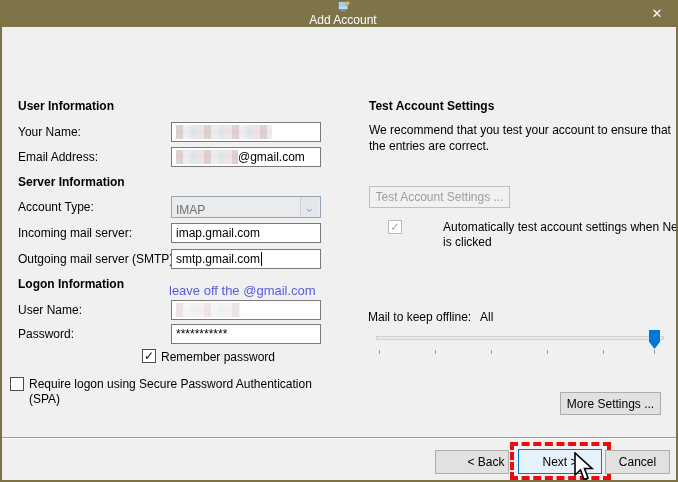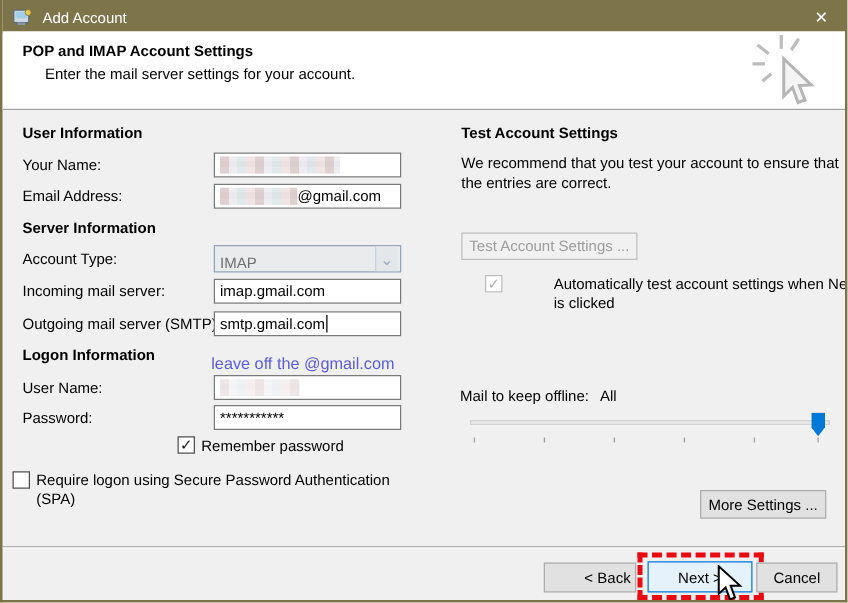--- a/index.html
+++ b/index.html
@@ -1,19 +1,19 @@
 <!DOCTYPE html>
 <html><head>
 <meta charset="utf-8">
 <style>
   html,body{margin:0;padding:0;background:#c9c9c9;font-family:"Liberation Sans",sans-serif;}
   .window{position:relative;width:678px;height:482px;background:#f0f0f0;box-sizing:border-box;
           border-left:2px solid #7d7345;border-right:2px solid #7d7345;border-bottom:2px solid #7d7345;overflow:hidden;}
   
-  .titlebar{position:absolute;left:-2px;top:0;width:678px;height:27px;background:#7e744a;display:flex;align-items:center;}
+  .titlebar{position:absolute;left:-2px;top:0;width:678px;height:27px;background:#7e744a;display:flex;align-items:center;flex-direction:column;}
   .titlebar .app-ic{margin-left:10px;width:16px;height:16px;}
   .titlebar .t{color:#fff;font-size:12px;margin-left:8px;}
   .close-btn{position:absolute;right:0;top:0;width:42px;height:27px;color:#fff;font-size:13px;
              display:flex;align-items:center;justify-content:center;cursor:default;}
   
   .header{position:absolute;left:0;top:25px;width:674px;height:62px;background:#fff;border-bottom:1px solid #a3a3a3;}
   .h-title{position:absolute;left:16px;top:9px;font-size:12px;font-weight:bold;color:#000;}
   .h-sub{position:absolute;left:34px;top:27px;font-size:12px;color:#000;}
   .click-graphic{position:absolute;right:14px;top:2px;}
   
@@ -63,34 +63,20 @@
     <svg class="app-ic" viewBox="0 0 16 16">
       <rect x="1" y="2" width="12" height="10" rx="1" fill="#cfd8e2" stroke="#5b6b7d"></rect>
       <rect x="2.5" y="3.5" width="9" height="5" fill="#9fd0e8"></rect>
       <rect x="4" y="12" width="6" height="2" fill="#8496a8"></rect>
       <circle cx="12.5" cy="4" r="2.4" fill="#e6c75a" stroke="#8a6d1f" stroke-width="0.6"></circle>
     </svg>
     <span class="t">Add Account</span>
     <span class="close-btn">✕</span>
   </div>
 
-  <div class="header">
-    <div class="h-title">POP and IMAP Account Settings</div>
-    <div class="h-sub">Enter the mail server settings for your account.</div>
-    <svg class="click-graphic" width="62" height="60" viewBox="0 0 62 60">
-      <g stroke="#bdbdbd" stroke-width="2.6" stroke-linecap="butt">
-        <line x1="25" y1="12" x2="25" y2="1"></line>
-        <line x1="15" y1="16" x2="6" y2="9"></line>
-        <line x1="33" y1="13" x2="39" y2="4"></line>
-        <line x1="12" y1="24" x2="2" y2="24"></line>
-        <line x1="17" y1="32" x2="10" y2="38"></line>
-      </g>
-      <path d="M27 20 L27 50 L34 43 L38.5 55 L44 53 L39.5 41.5 L49 41 Z" fill="#f4f4f4" stroke="#b5b5b5" stroke-width="2.4" stroke-linejoin="miter"></path>
-    </svg>
-  </div>
 
   <div class="hd" style="left:16px;top:99px;">User Information</div>
 
   <div class="lbl" style="left:16px;top:125px;">Your Name:</div>
   <div class="field" style="left:169px;top:122px;">
     <span class="mosaic" style="width:96px;"></span>
   </div>
 
   <div class="lbl" style="left:16px;top:150px;">Email Address:</div>
   <div class="field" style="left:169px;top:147px;">

